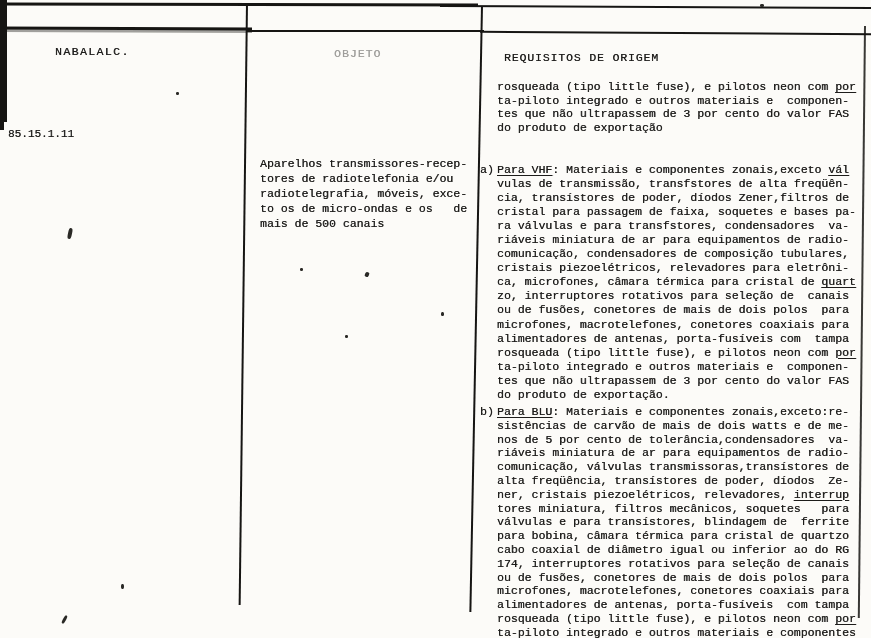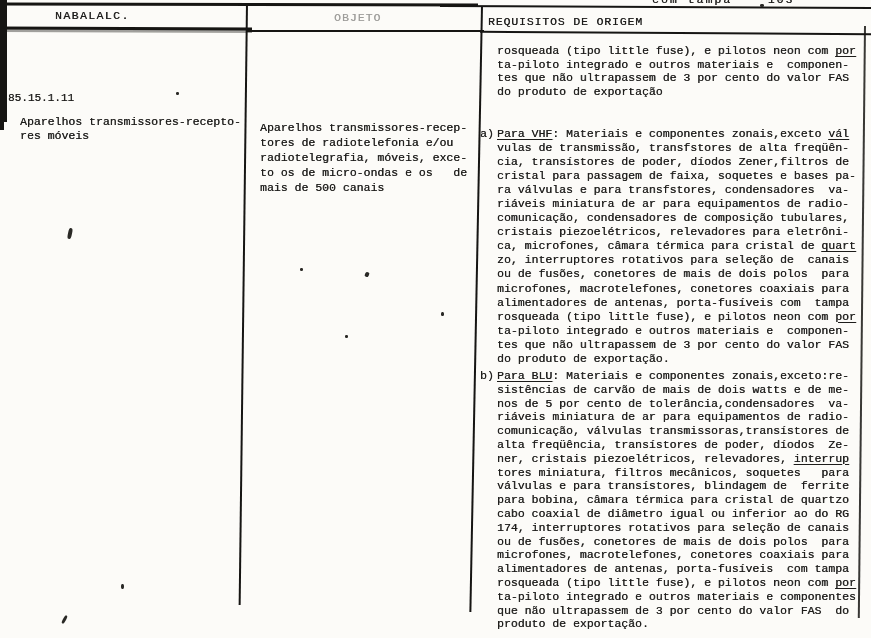--- a/index.html
+++ b/index.html
@@ -3,21 +3,21 @@
 <meta charset="utf-8">
 <style>
   html,body{margin:0;padding:0;background:#d9d9d6;}
   #page{
     position:relative;width:871px;height:638px;margin:0 auto;
     background:#fcfbf8;overflow:hidden;
     font-family:"Liberation Mono","DejaVu Sans Mono",monospace;
     color:#1d1c1a;
   }
   .txt{position:absolute;white-space:pre;font-size:11.5px;line-height:14px;
-       text-shadow:0.35px 0 0 rgba(20,20,20,.75);}
+       text-shadow:0.35px 0 0 rgba(20,20,20,.75);margin-top:36px;}
   .lines .line{white-space:pre;}
   .lines u, .txt u{text-underline-offset:2px;}
   
   .rule{position:absolute;background:#161513;}
   .smear{box-shadow:0 2.5px 0 rgba(25,24,20,.4);}
   
   .hdr{font-size:11.5px;}
   .faded{opacity:.42;filter:blur(.4px);}
   
   #topcut{position:absolute;left:652px;top:0;width:219px;height:7px;overflow:hidden;}
@@ -43,24 +43,23 @@
 
   <div class="rule" style="left:246px;top:3px;width:2px;height:602px;transform:rotate(.7deg);transform-origin:top left;"></div>
   <div class="rule" style="left:481px;top:6px;width:2px;height:606px;transform:rotate(1.1deg);transform-origin:top left;"></div>
   <div class="rule" style="left:864px;top:26px;width:2px;height:592px;transform:rotate(.6deg);transform-origin:top left;opacity:.85;"></div>
 
   <div class="rule" style="left:0;top:0;width:7px;height:122px;"></div>
   <div class="rule" style="left:0;top:116px;width:4px;height:14px;"></div>
 
   <div class="txt hdr" style="left:55px;top:9px;letter-spacing:1.4px;">NABALALC.</div>
   <div class="txt hdr faded" style="left:334px;top:11px;letter-spacing:1px;">OBJETO</div>
-  <div class="txt hdr" style="left:488px;top:15px;letter-spacing:.85px;">REQUISITOS DE ORIGEM</div>
+  <div class="txt hdr" style="left:504px;top:15px;letter-spacing:.85px;">REQUISITOS DE ORIGEM</div>
 
   <div class="txt" style="left:8px;top:91px;font-size:11px;">85.15.1.11</div>
-  <div class="txt lines" style="left:20px;top:115px;"><div class="line"><span>Aparelhos transmissores-recepto-</span></div><div class="line"><span>res móveis</span></div></div>
 
   <div class="txt lines" style="left:260px;top:120px;line-height:15.1px;"><div class="line"><span>Aparelhos transmissores-recep-</span></div><div class="line"><span>tores de radiotelefonia e/ou</span></div><div class="line"><span>radiotelegrafia, móveis, exce-</span></div><div class="line"><span>to os de micro-ondas e os   de</span></div><div class="line"><span>mais de 500 canais</span></div></div>
 
   <div class="txt lines" style="left:497px;top:44px;line-height:13.7px;"><div class="line"><span>rosqueada (tipo little fuse), e pilotos neon com </span><u>por</u></div><div class="line"><span>ta-piloto integrado e outros materiais e  componen-</span></div><div class="line"><span>tes que não ultrapassem de 3 por cento do valor FAS</span></div><div class="line"><span>do produto de exportação</span></div></div>
 
   <div class="txt" style="left:480px;top:127px;">a)</div>
   <div class="txt lines" style="left:497px;top:127px;line-height:14.05px;"><div class="line"><u>Para VHF</u><span>: Materiais e componentes zonais,exceto </span><u>vál</u></div><div class="line"><span>vulas de transmissão, transfstores de alta freqüên-</span></div><div class="line"><span>cia, transístores de poder, díodos Zener,filtros de</span></div><div class="line"><span>cristal para passagem de faixa, soquetes e bases pa-</span></div><div class="line"><span>ra válvulas e para transfstores, condensadores  va-</span></div><div class="line"><span>riáveis miniatura de ar para equipamentos de radio-</span></div><div class="line"><span>comunicação, condensadores de composição tubulares,</span></div><div class="line"><span>cristais piezoelétricos, relevadores para eletrôni-</span></div><div class="line"><span>ca, microfones, câmara térmica para cristal de </span><u>quart</u></div><div class="line"><span>zo, interruptores rotativos para seleção de  canais</span></div><div class="line"><span>ou de fusões, conetores de mais de dois polos  para</span></div><div class="line"><span>microfones, macrotelefones, conetores coaxiais para</span></div><div class="line"><span>alimentadores de antenas, porta-fusíveis com  tampa</span></div><div class="line"><span>rosqueada (tipo little fuse), e pilotos neon com </span><u>por</u></div><div class="line"><span>ta-piloto integrado e outros materiais e  componen-</span></div><div class="line"><span>tes que não ultrapassem de 3 por cento do valor FAS</span></div><div class="line"><span>do produto de exportação.</span></div></div>
 
   <div class="txt" style="left:480px;top:369px;">b)</div>
   <div class="txt lines" style="left:497px;top:369px;line-height:13.8px;"><div class="line"><u>Para BLU</u><span>: Materiais e componentes zonais,exceto:re-</span></div><div class="line"><span>sistências de carvão de mais de dois watts e de me-</span></div><div class="line"><span>nos de 5 por cento de tolerância,condensadores  va-</span></div><div class="line"><span>riáveis miniatura de ar para equipamentos de radio-</span></div><div class="line"><span>comunicação, válvulas transmissoras,transístores de</span></div><div class="line"><span>alta freqüência, transístores de poder, díodos  Ze-</span></div><div class="line"><span>ner, cristais piezoelétricos, relevadores, </span><u>interrup</u></div><div class="line"><span>tores miniatura, filtros mecânicos, soquetes   para</span></div><div class="line"><span>válvulas e para transístores, blindagem de  ferrite</span></div><div class="line"><span>para bobina, câmara térmica para cristal de quartzo</span></div><div class="line"><span>cabo coaxial de diâmetro igual ou inferior ao do RG</span></div><div class="line"><span>174, interruptores rotativos para seleção de canais</span></div><div class="line"><span>ou de fusões, conetores de mais de dois polos  para</span></div><div class="line"><span>microfones, macrotelefones, conetores coaxiais para</span></div><div class="line"><span>alimentadores de antenas, porta-fusíveis  com tampa</span></div><div class="line"><span>rosqueada (tipo little fuse), e pilotos neon com </span><u>por</u></div><div class="line"><span>ta-piloto integrado e outros materiais e componentes</span></div><div class="line"><span>que não ultrapassem de 3 por cento do valor FAS  do</span></div><div class="line"><span>produto de exportação.</span></div></div>

